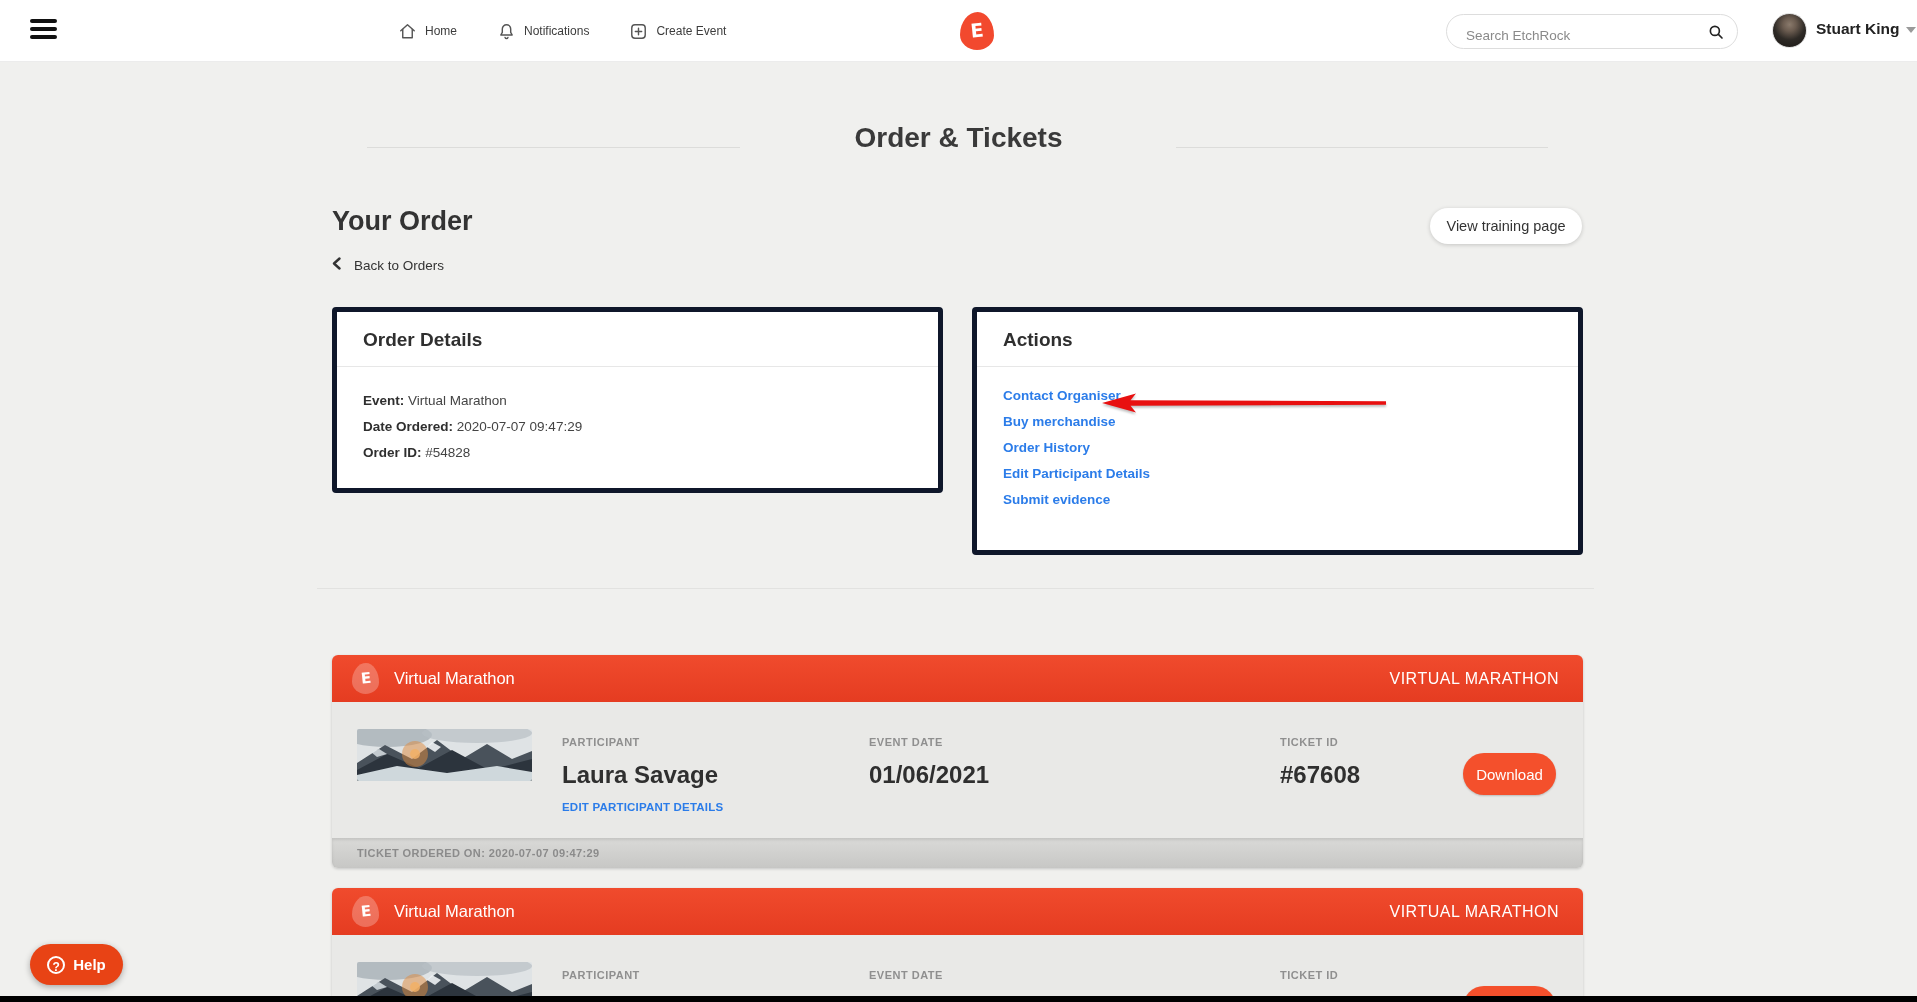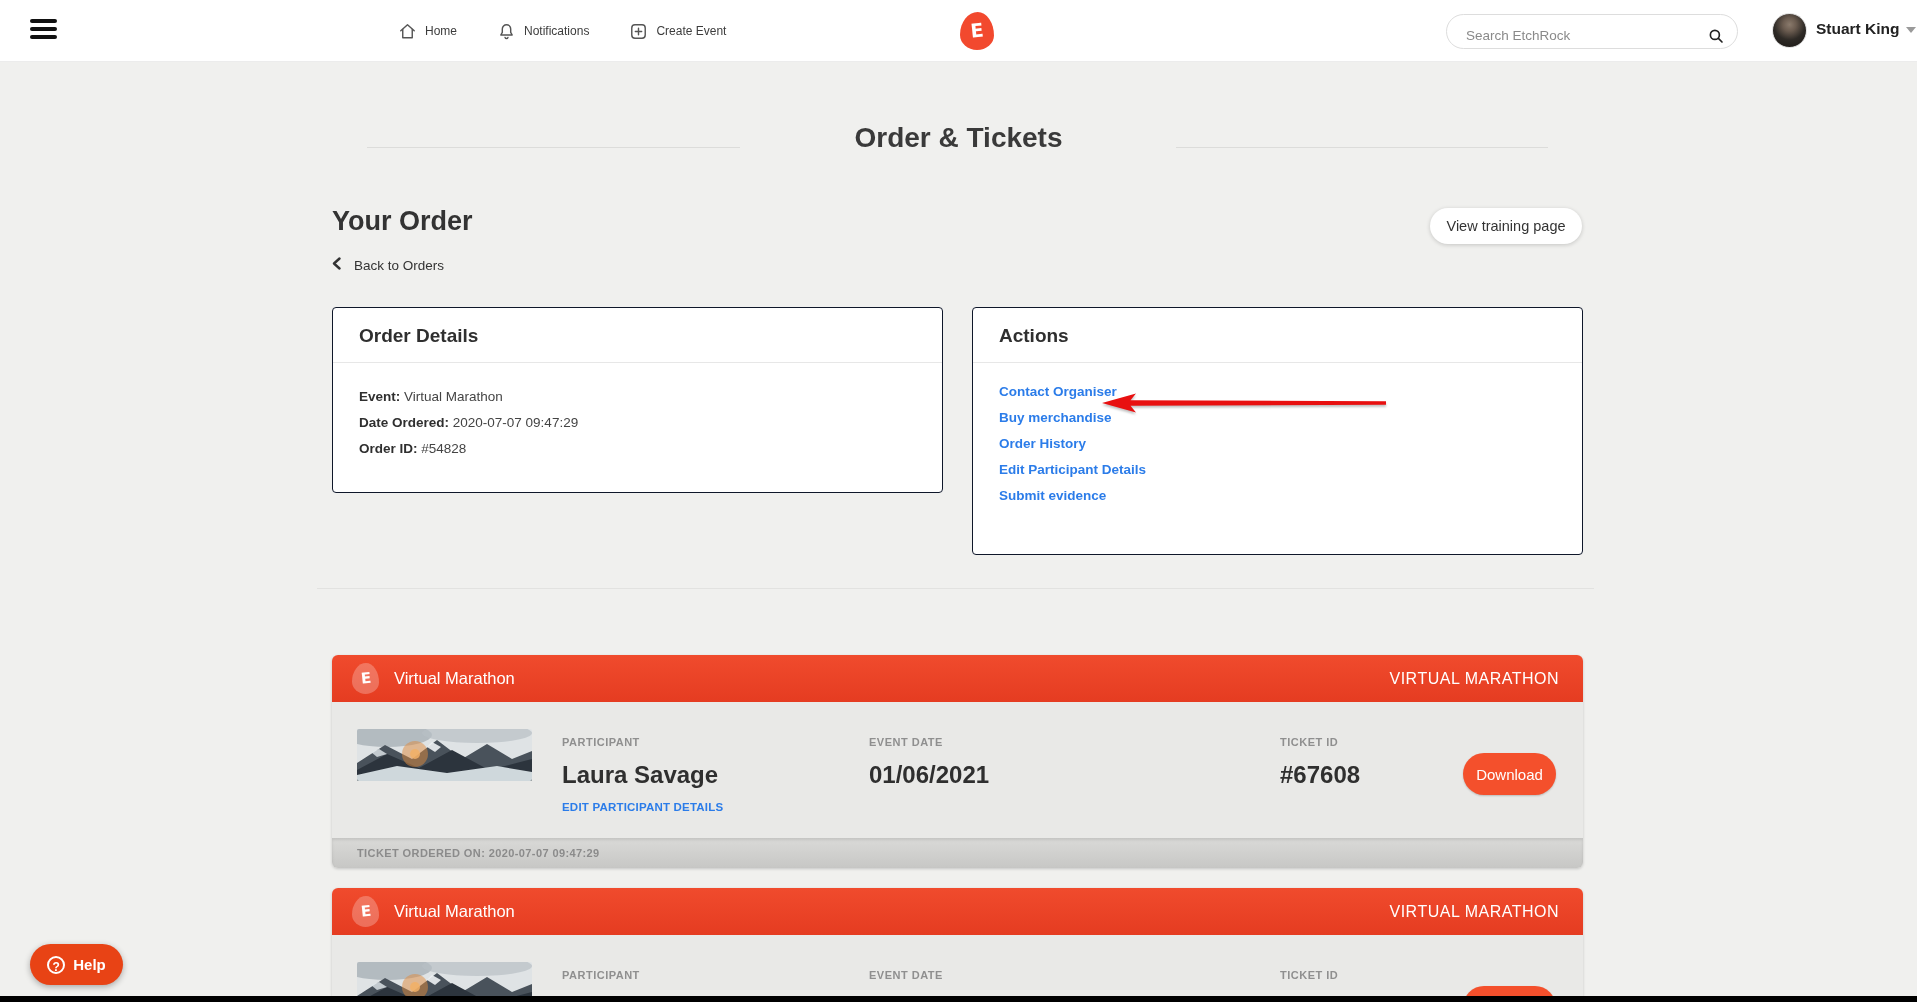--- a/index.html
+++ b/index.html
@@ -15,42 +15,42 @@
   .menu-btn { position:absolute; left:30px; top:19px; width:28px; height:24px; cursor:pointer; background:none; border:none; padding:0; }
   .menu-btn span { display:block; width:27px; height:4px; background:#111; border-radius:2px; margin-bottom:4px; }
   .nav-links { position:absolute; left:398px; top:0; height:62px; display:flex; align-items:center; gap:40px; }
   .nav-link { display:flex; align-items:center; gap:8px; font-size:12px; color:#3c3c3c; cursor:pointer; }
   .nav-link svg { display:block; }
   .logo { position:absolute; left:977px; top:31px; transform:translate(-50%,-50%); width:34px; height:38px; background:#f2492e; border-radius:52% 48% 50% 50% / 60% 62% 38% 40%; cursor:pointer; }
   .logo .e, .t-logo .e {
     position:absolute; left:50%; top:50%; transform:translate(-50%,-54%) rotate(-6deg);
     color:#fff; font-weight:bold; font-size:19px; font-family:"DejaVu Sans", sans-serif;
   }
-  .search-box { position:absolute; left:1446px; top:14px; width:292px; height:35px; background:#fff; border:1px solid #ddd; border-radius:18px; display:flex; align-items:center; padding:8px 12px 0 17px; }
+  .search-box { position:absolute; left:1446px; top:14px; width:292px; height:35px; background:#fff; border:1px solid #ddd; border-radius:18px; display:flex; padding:8px 12px 0 17px; }
   .search-box input { flex:1; border:none; outline:none; font-size:13.5px; color:#555; background:transparent; font-family:"Liberation Sans", sans-serif; }
   .search-box input::placeholder { color:#8a8a8a; }
   .search-btn { background:none; border:none; padding:0; cursor:pointer; display:flex; }
   .avatar { position:absolute; left:1772px; top:13px; width:35px; height:35px; border-radius:50%; border:1px solid #e0e0e0; cursor:pointer;
     background: radial-gradient(circle at 50% 32%, #8a7a6c 0%, #6b5c50 24%, #2e2a26 55%, #191513 100%); }
   .user-name { position:absolute; left:1816px; top:20px; font-size:15.5px; font-weight:bold; color:#222; cursor:pointer; display:flex; align-items:center; gap:6px; }
   .caret-down { width:0; height:0; border-left:5px solid transparent; border-right:5px solid transparent; border-top:6px solid #9a9a9a; margin-top:2px; }
 
   
   .page-title { position:absolute; left:0; top:122px; width:1917px; text-align:center; font-size:28px; font-weight:bold; color:#3a3a3a; }
   .title-line { position:absolute; top:147px; height:1px; background:#dcdcda; }
   .title-line.left  { left:367px; width:373px; }
   .title-line.right { left:1176px; width:372px; }
 
   .section-title { position:absolute; left:332px; top:206px; font-size:27px; font-weight:bold; color:#333; }
   .training-btn { position:absolute; left:1430px; top:208px; width:152px; height:36px; background:#fff; border:none; border-radius:18px;
     box-shadow:0 1px 4px rgba(0,0,0,0.18); font-size:14.5px; color:#333; cursor:pointer; font-family:"Liberation Sans", sans-serif; }
   .back-link { position:absolute; left:332px; top:257px; font-size:13.5px; color:#333; cursor:pointer; display:flex; align-items:center; gap:13px; }
 
   
-  .card { position:absolute; background:#fff; border:1px solid #0f172a; border-radius:4px; }
+  .card { position:absolute; background:#fff; border:5px solid #0f172a; border-radius:4px; }
   .card-head { padding:17px 26px 15px 26px; font-size:19px; font-weight:600; color:#2f2f2f; border-bottom:1px solid #e7e7e7; }
   .card.order-details { left:332px; top:307px; width:611px; height:186px; }
   .card.actions { left:972px; top:307px; width:611px; height:248px; }
   .od-body { padding:26px 26px 0 26px; }
   .od-line { font-size:13.5px; color:#444; margin-bottom:11px; }
   .od-line .lbl { font-weight:bold; color:#2f2f2f; }
   .actions-body { padding:21px 26px 0 26px; }
   .action-link { display:block; font-size:13.5px; font-weight:600; color:#2b7ce9; margin-bottom:11px; cursor:pointer; text-decoration:none; }
   .red-arrow { position:absolute; left:1100px; top:392px; pointer-events:none; filter:drop-shadow(0 2px 1px rgba(0,0,0,0.25)); }
 

